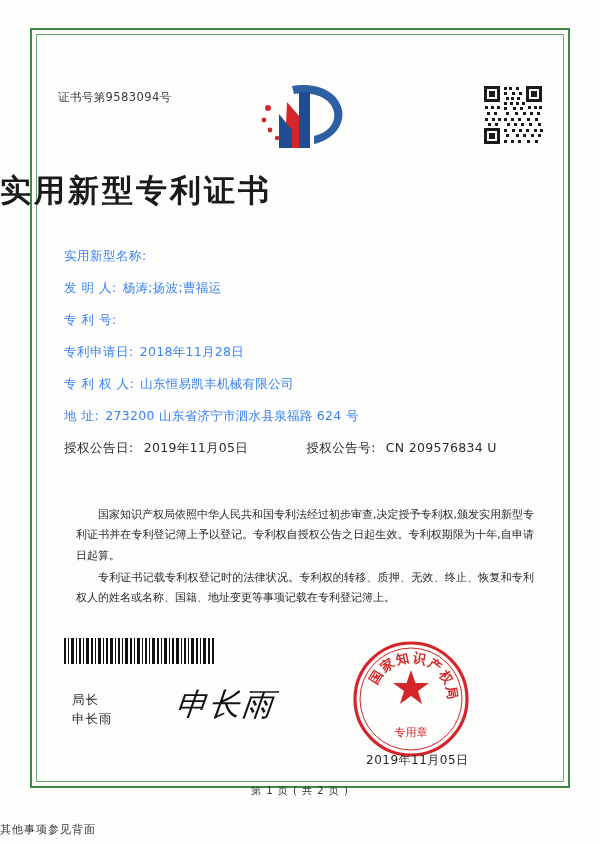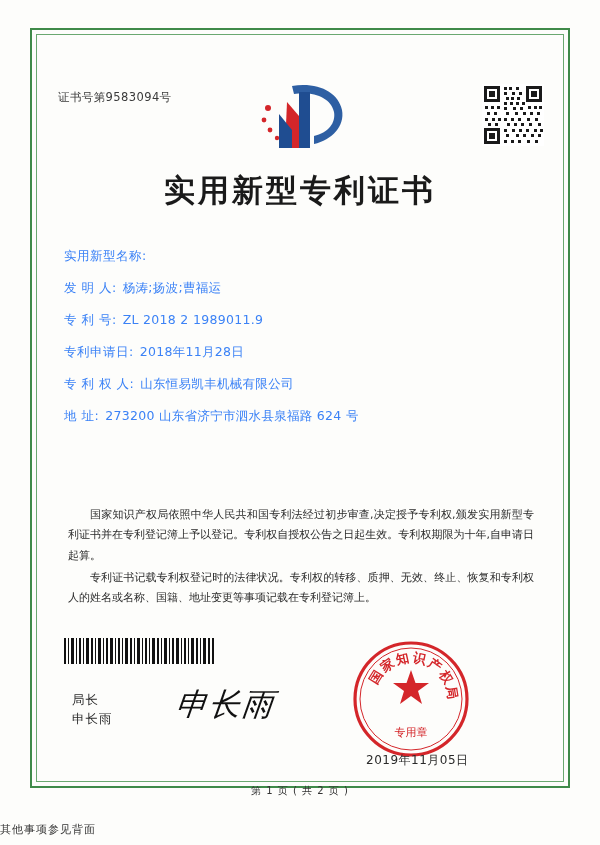--- a/index.html
+++ b/index.html
@@ -53,21 +53,20 @@
   
   .qr {
     position: absolute;
     right: 56px; top: 84px;
     width: 62px; height: 62px;
   }
   .title {
     position: absolute;
     left: 0; top: 170px;
     width: 600px;
-    text-align: center;
     font-family: Liberation Serif, serif;
     font-size: 31px;
     font-weight: bold;
     letter-spacing: 3px;
     color: #1a1a1a;
   }
   .fields {
     position: absolute;
     left: 64px; top: 248px;
     width: 470px;
@@ -99,21 +98,21 @@
   .paragraphs {
     position: absolute;
     left: 64px; top: 505px;
     width: 470px;
     font-size: 11px;
     line-height: 1.85;
     color: #2a2a2a;
     text-align: justify;
   }
   .paragraphs p {
-    margin: 0 0 2px 4px;
+    margin: 0 0 2px 12px;
     text-indent: 22px;
   }
   
   .barcode {
     position: absolute;
     left: 64px; top: 638px;
     width: 150px; height: 26px;
   }
   .sign-block {
     position: absolute;
@@ -271,33 +270,42 @@
   <div class="fields">
     <div class="field-row">
       <span class="field-label">实用新型名称:</span>
     </div>
     <div class="field-row">
       <span class="field-label">发 明 人:</span>
       <span class="field-value">杨涛;扬波;曹福运</span>
     </div>
     <div class="field-row">
       <span class="field-label">专 利 号:</span>
-      <span class="field-value">ZL 2018 2 1989011.9</span>
     </div>
     <div class="field-row">
       <span class="field-label">专利申请日:</span>
       <span class="field-value">2018年11月28日</span>
     </div>
     <div class="field-row">
       <span class="field-label">专 利 权 人:</span>
       <span class="field-value">山东恒易凯丰机械有限公司</span>
     </div>
     <div class="field-row">
       <span class="field-label">地      址:</span>
       <span class="field-value">273200 山东省济宁市泗水县泉福路 624 号</span>
+    </div>
+    <div class="two-col">
+      <div class="col1">
+        <span class="field-label">授权公告日:</span>
+        <span class="field-value">2019年11月05日</span>
+      </div>
+      <div class="col2">
+        <span class="field-label">授权公告号:</span>
+        <span class="field-value">CN 209576834 U</span>
+      </div>
     </div>
   </div>
 
   <div class="paragraphs">
     <p>国家知识产权局依照中华人民共和国专利法经过初步审查,决定授予专利权,颁发实用新型专利证书并在专利登记簿上予以登记。专利权自授权公告之日起生效。专利权期限为十年,自申请日起算。</p>
     <p>专利证书记载专利权登记时的法律状况。专利权的转移、质押、无效、终止、恢复和专利权人的姓名或名称、国籍、地址变更等事项记载在专利登记簿上。</p>
   </div>
 
   <div class="barcode">
     <svg viewBox="0 0 150 26" width="150" height="26">

